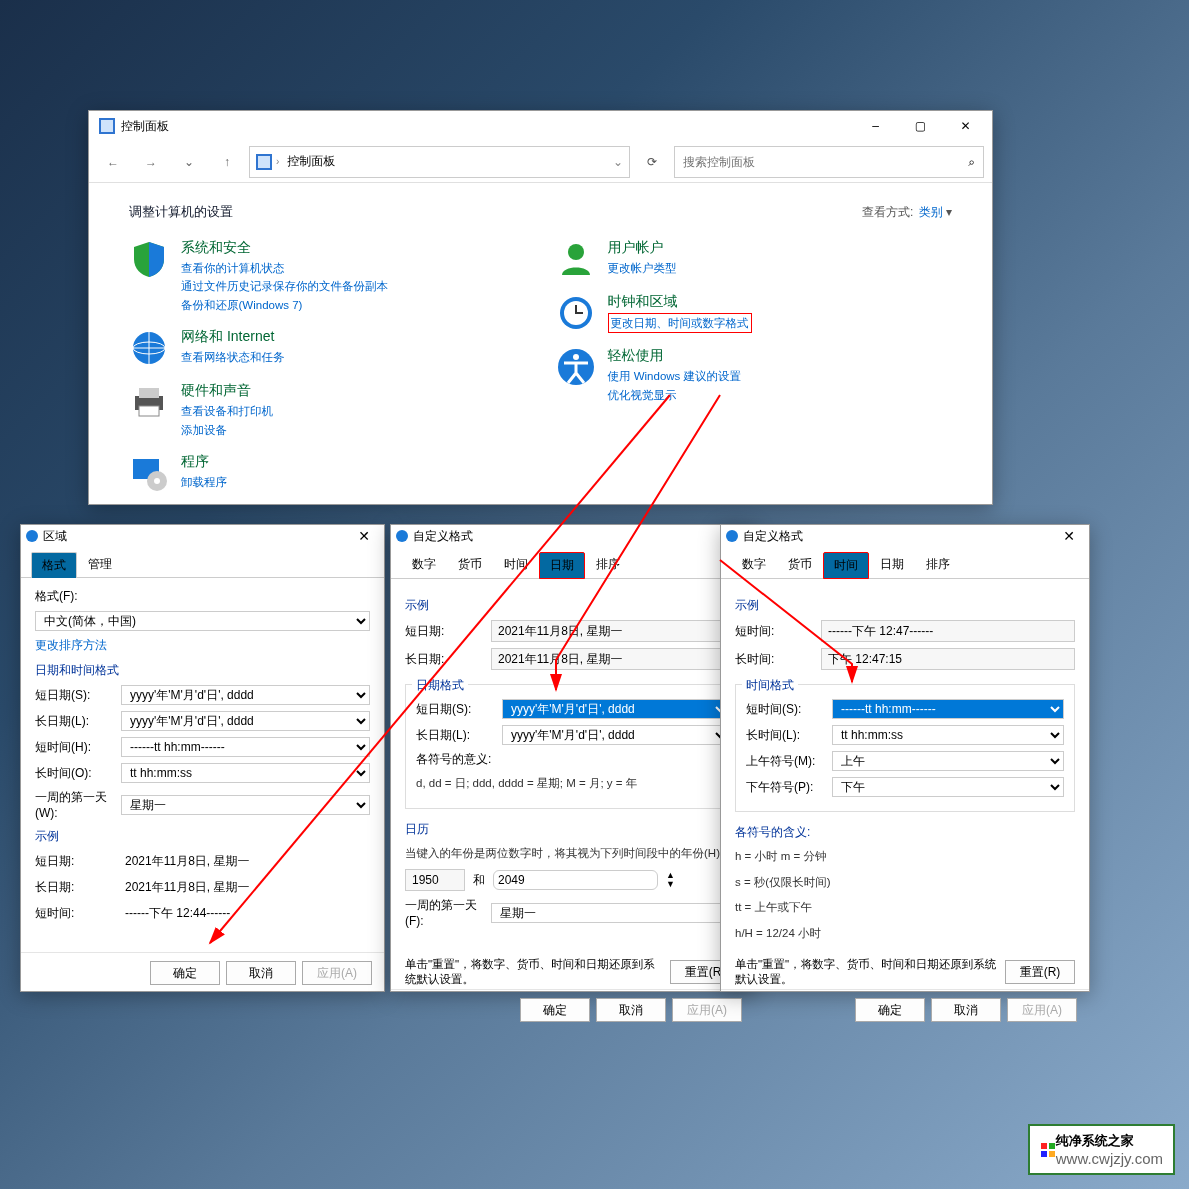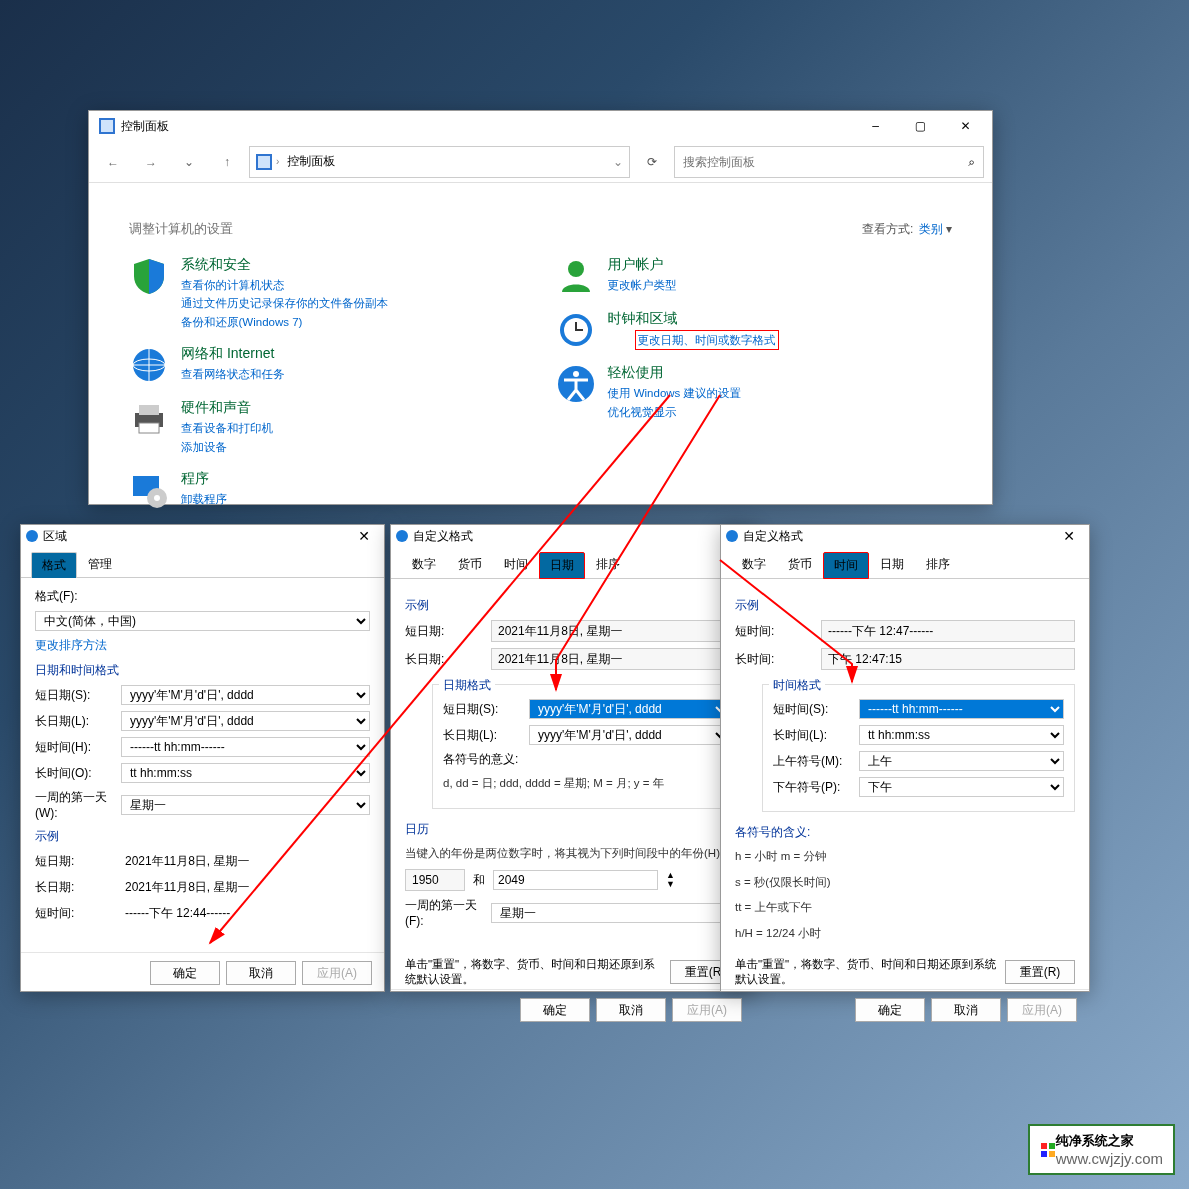--- a/index.html
+++ b/index.html
@@ -52,30 +52,30 @@
 .addrbar .crumb { margin-left: 4px; }
 .addrbar .chev { margin: 0 4px; color: #888; font-size: 10px; }
 .refresh { width: 32px; height: 32px; display: flex; align-items: center; justify-content: center; color: #555; }
 .searchbar {
   width: 310px; height: 32px; border: 1px solid #ccc;
   display: flex; align-items: center; padding: 4px 8px;
 }
 .searchbar input { border: none; outline: none; flex: 1; font-size: 12px; }
 .cp-body { padding: 20px 40px; }
 .cp-head { display: flex; justify-content: space-between; align-items: baseline; font-size: 12px; }
-.cp-head .title { color: #737373; font-size: 13px; margin-top: 17px; }
+.cp-head .title { color: #0f172a; font-size: 13px; }
 .viewby { color: #555; }
 .viewby a { color: #0066cc; text-decoration: none; margin-left: 2px; }
 .cp-grid { display: flex; margin-top: 18px; gap: 30px; }
 .cp-col { flex: 1; }
 .cp-item { display: flex; gap: 12px; margin-bottom: 14px; }
 .cp-icon { width: 40px; height: 40px; flex-shrink: 0; }
 .cp-links h4 { color: #006633; font-size: 14px; font-weight: normal; margin-bottom: 2px; }
 .cp-links a { color: #0066cc; font-size: 11.5px; text-decoration: none; display: block; line-height: 1.6; }
-.redbox { border: 1.5px solid red; margin-left: 27px; }
+.redbox { border: 1.5px solid red; }
 
 
 .dlg { left: 20px; width: 365px; top: 524px; height: 468px; background: #fff; }
 .dlg2 { left: 390px; }
 .dlg3 { left: 720px; width: 370px; }
 .dlg-title {
   height: 22px; display: flex; align-items: center;
   padding: 0 4px; font-size: 12px;
   background: #fff;
 }
@@ -355,21 +355,21 @@
           <select><option>yyyy'年'M'月'd'日', dddd</option></select>
         </div>
       <div style="margin-top:6px">各符号的意义:</div>
       <div class="note">d, dd = 日;  ddd, dddd = 星期;  M = 月;  y = 年</div>
     </div>
     <div class="sect" style="margin-top:12px">日历</div>
     <div class="note">当键入的年份是两位数字时，将其视为下列时间段中的年份(H):</div>
     <div class="fld">
       <span class="readonly-box" style="flex:0 0 60px">1950</span>
       <span>和</span>
-      <input type="text" style="flex: 0 0 60px;" value="2049">
+      <input type="text" style="flex: 0 0 60px; border-radius: 6px;" value="2049">
       <span style="font-size:9px;line-height:1;">▲<br>▼</span>
     </div>
     <div class="fld">
         <label>一周的第一天(F):</label>
         <select><option>星期一</option></select>
       </div>
   </div>
   <div class="resetrow">
     <span>单击"重置"，将数字、货币、时间和日期还原到系统默认设置。</span>
     <button class="btn">重置(R)</button>

